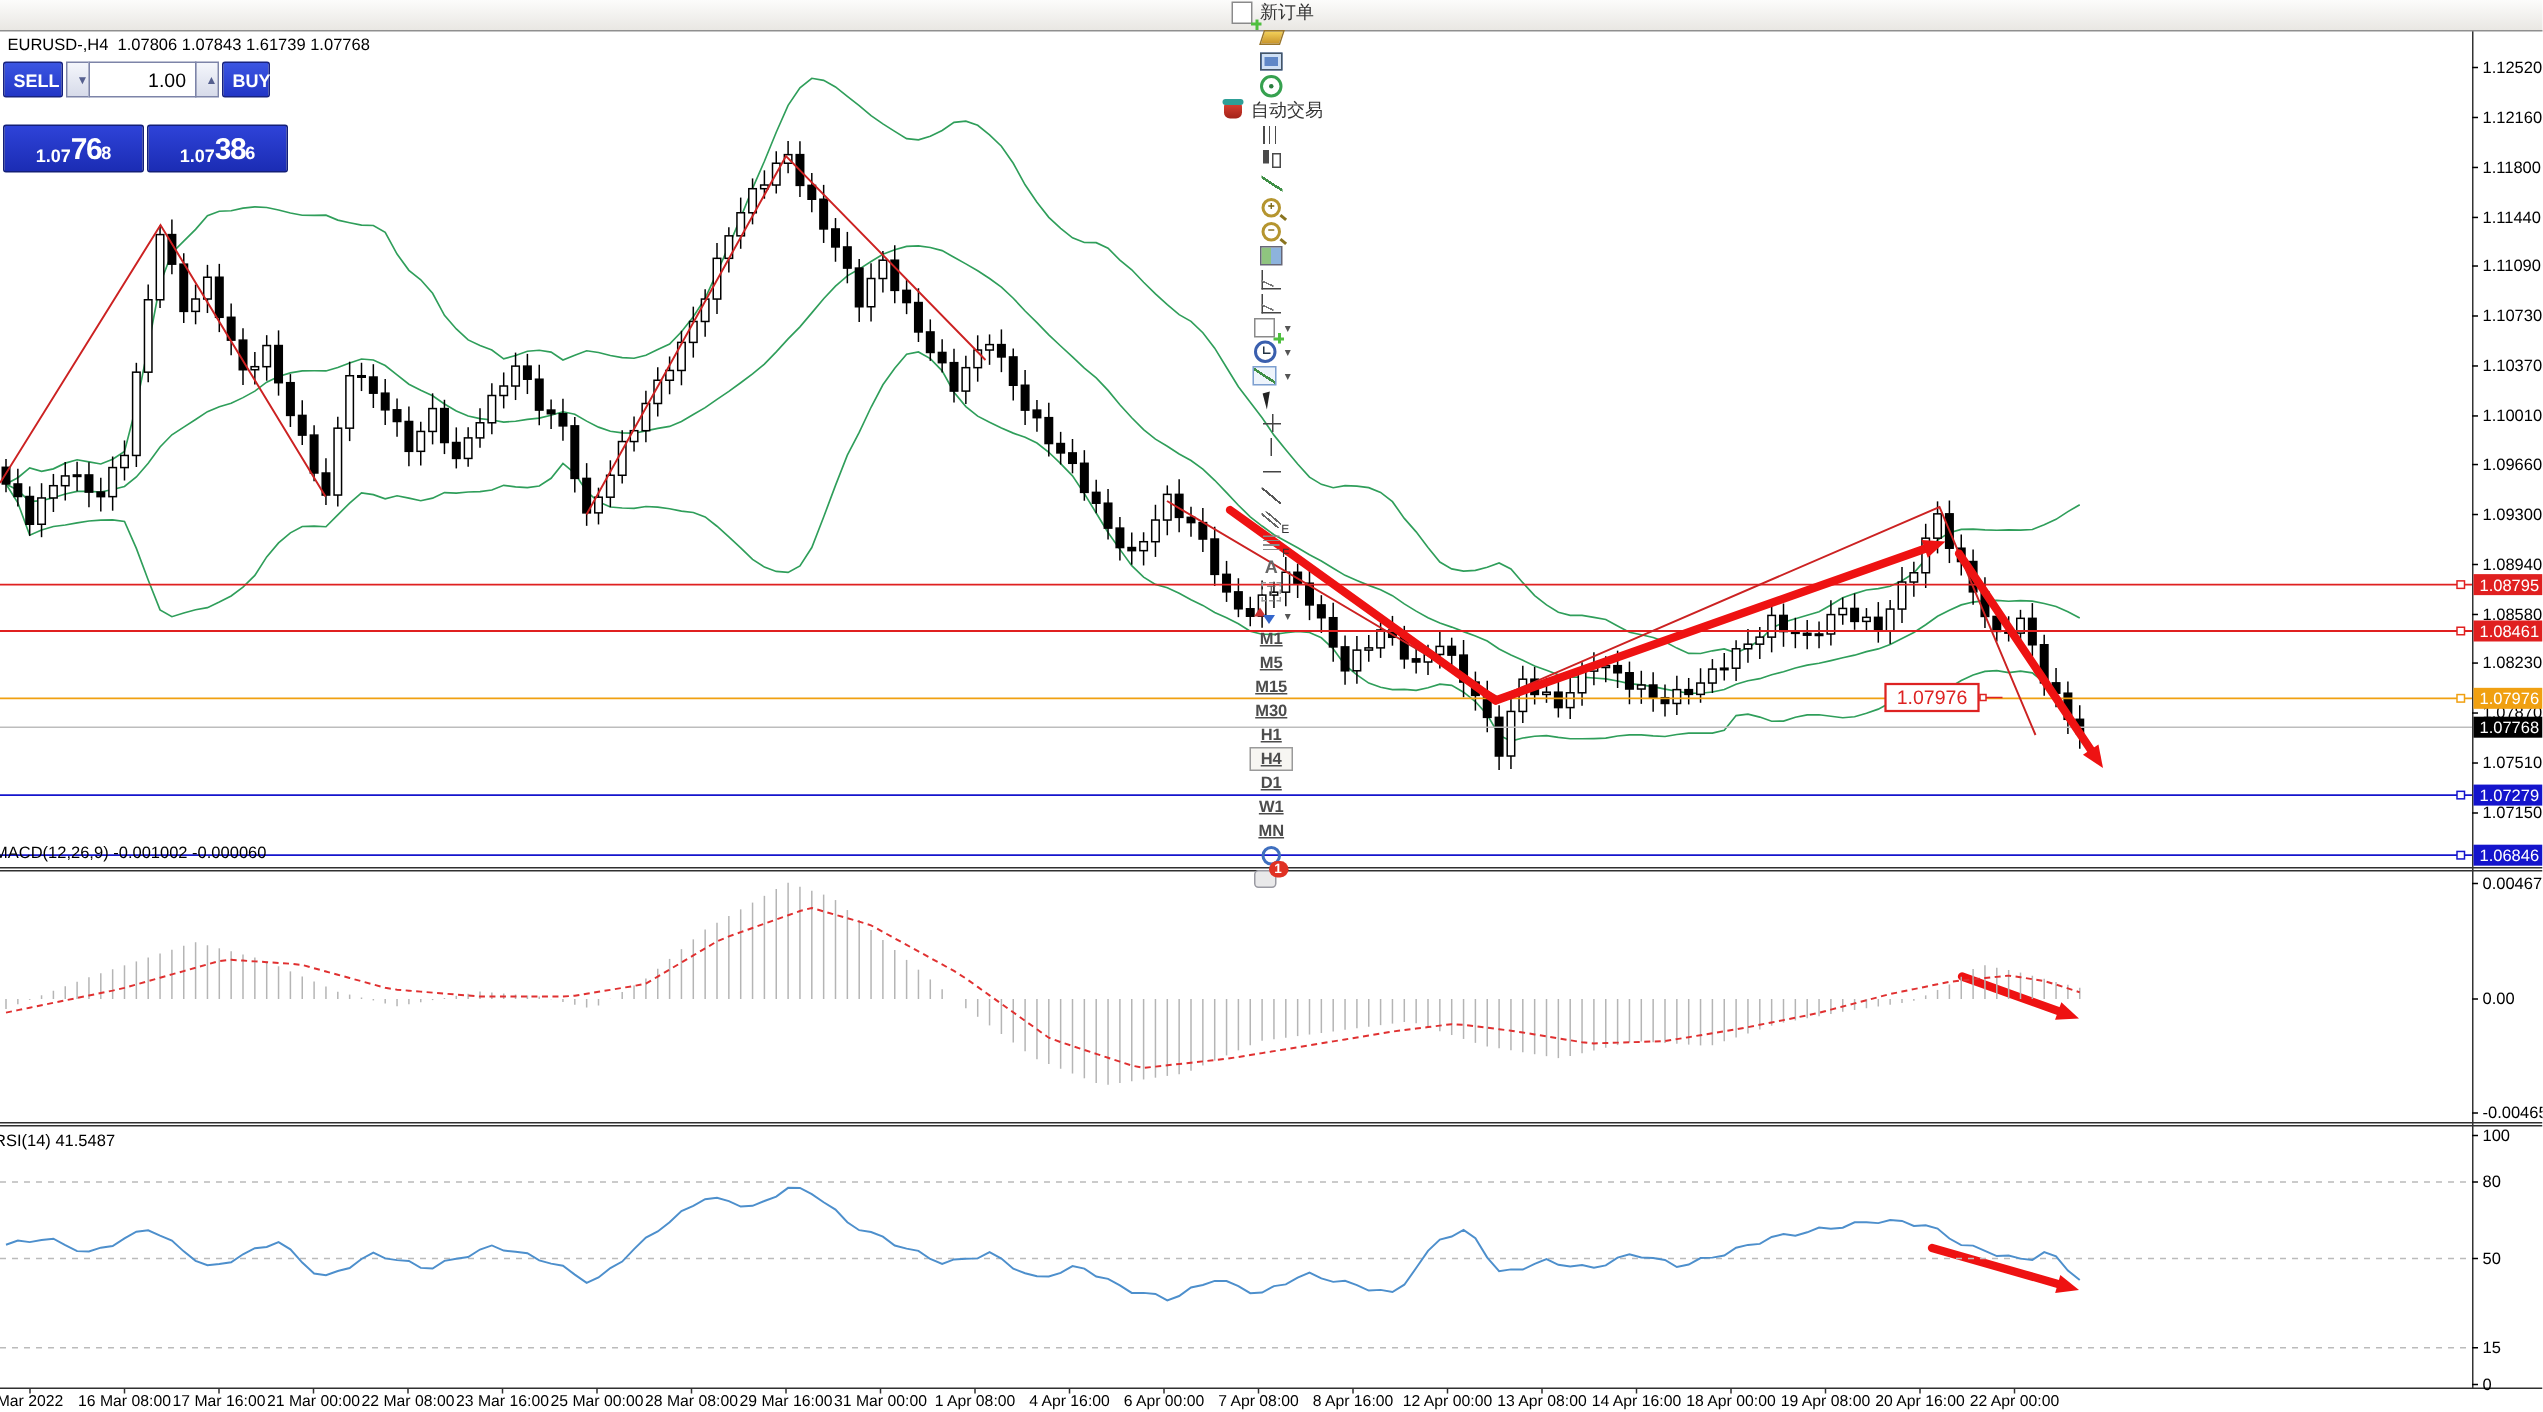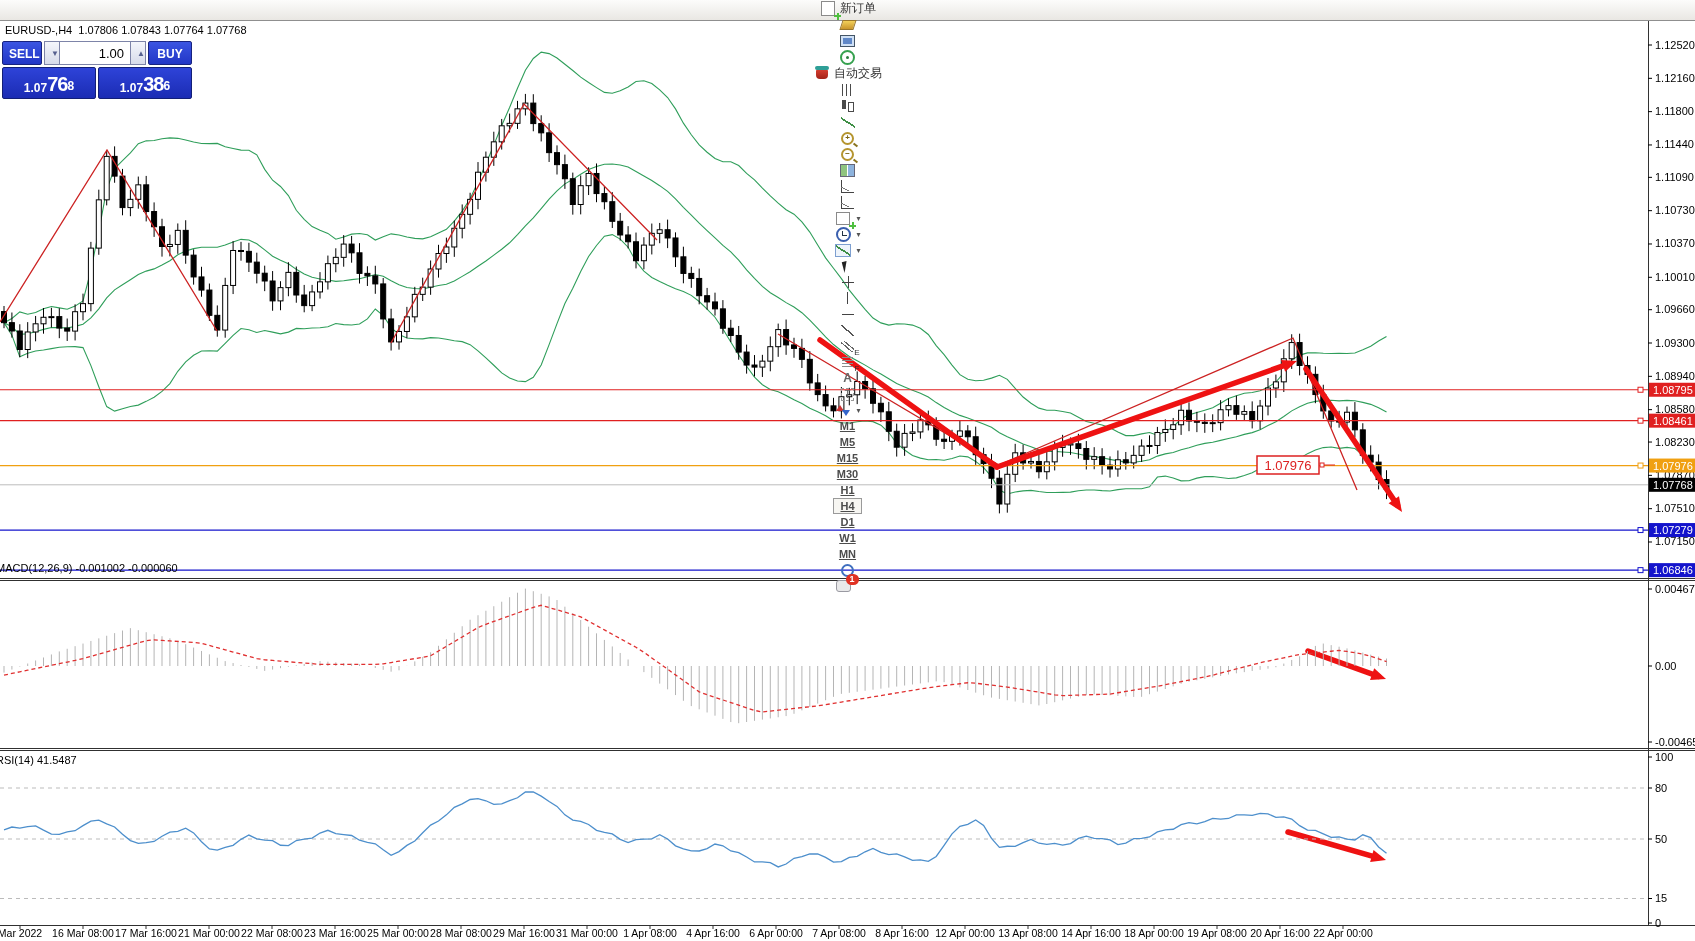--- a/index.html
+++ b/index.html
@@ -64,28 +64,28 @@
   .tf.active{border:1px solid #9a9a9a;background:#f7f6f2;}
   .spacer{flex:1;}
   
   .ohlc-line{position:absolute;left:5px;top:24px;font-size:11px;color:#000;z-index:20;white-space:pre;}
   
   .trade-panel{position:absolute;left:2px;top:41px;width:190px;z-index:25;user-select:none;}
   .tp-row1{position:relative;height:24px;}
   .tp-btn{position:absolute;top:0;height:24px;background:linear-gradient(#3b55e2,#2236c6);color:#fff;
     border:1px solid #17227f;font-size:12px;font-weight:bold;text-align:center;line-height:22px;border-radius:2px;cursor:pointer;}
   .tp-sell{left:0;width:40px;}
-  .tp-buy{left:146px;width:44px;text-align:center;}
+  .tp-buy{left:146px;width:32px;text-align:center;}
   .tp-spin{position:absolute;top:0;height:24px;width:16px;background:linear-gradient(#f4f6fb,#d7dbea);
     border:1px solid #7d84a8;color:#56608f;font-size:8px;text-align:center;line-height:22px;cursor:pointer;box-sizing:border-box;}
   .tp-voldn{left:42px;}
   .tp-volup{left:128px;}
   .tp-vol{position:absolute;left:57px;top:0;width:72px;height:24px;box-sizing:border-box;border:1px solid #7d84a8;
     font-size:13px;text-align:right;padding-right:6px;font-family:"Liberation Sans",sans-serif;}
-  .tp-row2{position:relative;height:24px;margin-top:2px;}
+  .tp-row2{position:relative;height:24px;margin-top:18px;}
   .tp-price{position:absolute;top:0;height:30px;width:92px;background:linear-gradient(#2e43d8,#1b2cb4);
     border:1px solid #131f77;color:#fff;display:flex;align-items:flex-end;justify-content:center;border-radius:2px;cursor:pointer;}
   .tp-price.sell{left:0;}
   .tp-price.buy{left:96px;}
   .tp-small{font-size:12px;font-weight:bold;line-height:20px;}
   .tp-big{font-size:20px;font-weight:bold;line-height:27px;letter-spacing:-1px;}
   .tp-sup{font-size:12px;font-weight:bold;line-height:36px;align-self:flex-start;}
   svg text{font-family:"Liberation Sans",sans-serif;}
 </style>
 </head>
@@ -250,21 +250,21 @@
       </span>
     </span>
   <span class="tbtn" style="margin-right:8px;">
     <span class="ic">
         <span class="ic-bubble"></span>
       <span class="badge">1</span>
     </span>
   </span>
 </div>
 
-<div class="ohlc-line">EURUSD-,H4  1.07806 1.07843 1.07764 1.07768</div>
+<div class="ohlc-line">EURUSD-,H4  1.07806 1.07843 1.61739 1.07768</div>
 
 <div class="trade-panel">
   <div class="tp-row1">
     <button class="tp-btn tp-sell">SELL</button>
     <button class="tp-spin tp-voldn">▼</button>
     <input class="tp-vol" value="1.00" style="">
     <button class="tp-spin tp-volup">▲</button>
     <button class="tp-btn tp-buy">BUY</button>
   </div>
   <div class="tp-row2">

